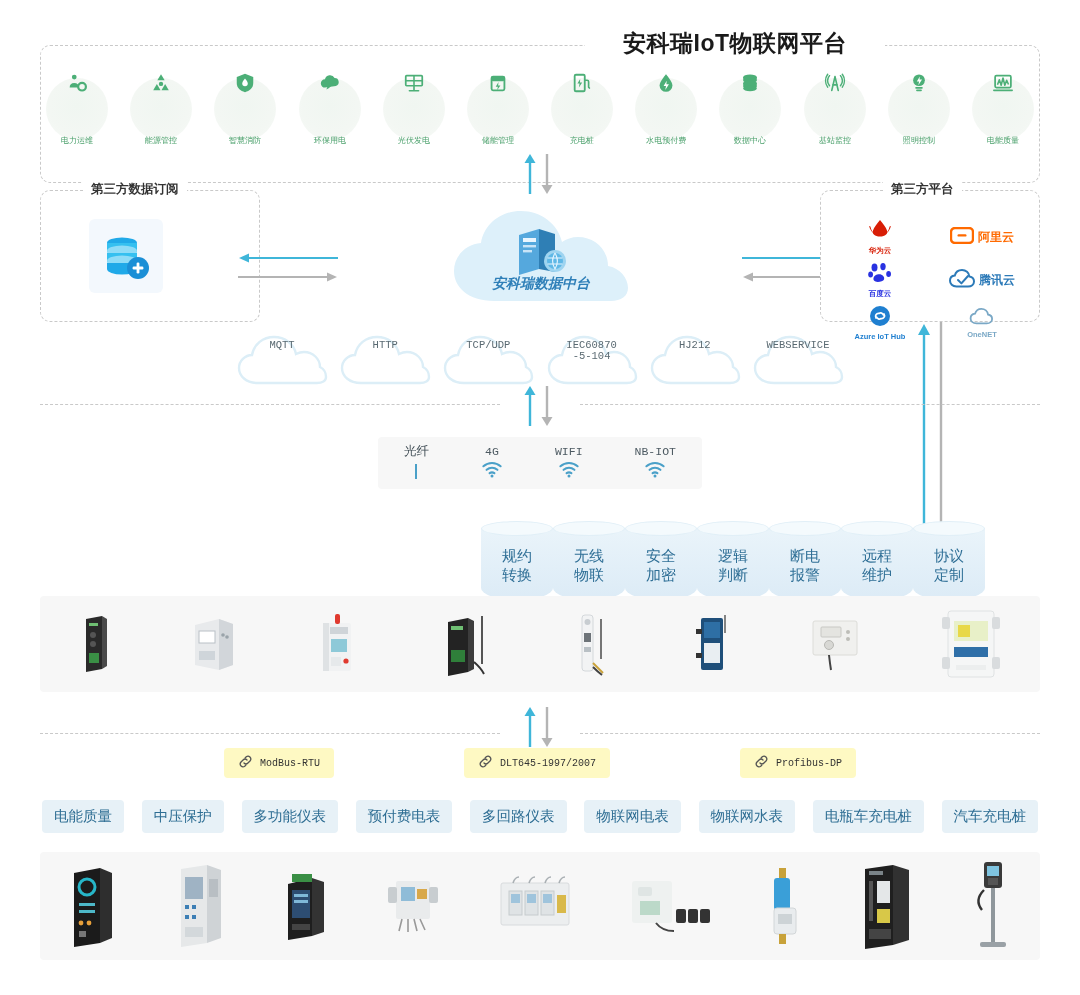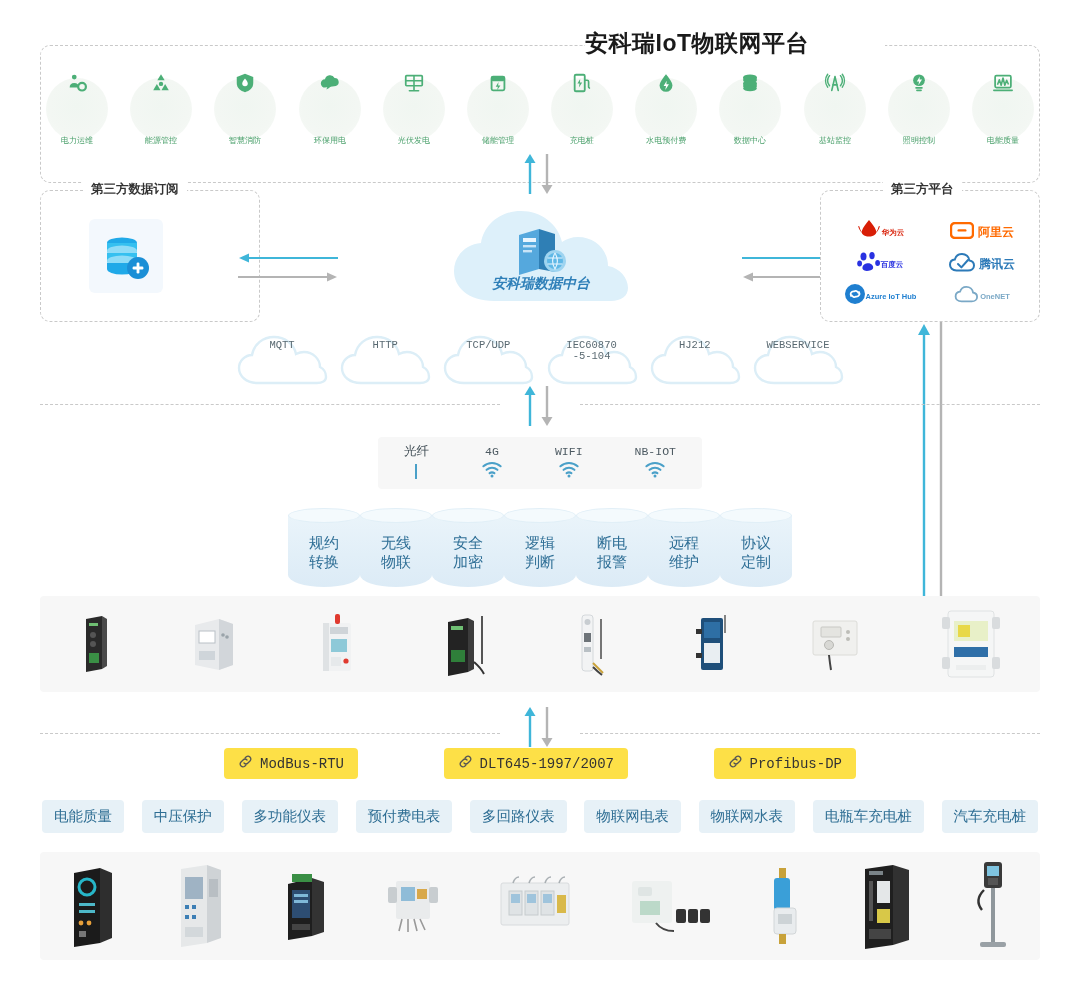--- a/index.html
+++ b/index.html
@@ -15,20 +15,21 @@
   .abs { position: absolute; }
 
   
   .platform-panel {
     left: 40px; top: 45px; width: 1000px; height: 138px;
     border: 1px dashed #c9c9c9; border-radius: 10px;
     background: #fff;
   }
   .platform-title {
     left: 0; right: 0; top: 28px;
+    text-align: center;
     font-size: 23px; font-weight: 700; color: #1a1a1a;
     letter-spacing: .5px;
     background: #fff; width: 300px; margin: 0 auto;
     left: 390px; width: 300px;
   }
   .app-row {
     left: 46px; top: 78px; width: 988px;
     display: flex; justify-content: space-between; align-items: flex-start;
   }
   .app-item {
@@ -58,21 +59,21 @@
     position: absolute; left: 48px; top: 28px; width: 74px; height: 74px;
     background: #f3f8fd; border-radius: 6px;
     display: flex; align-items: center; justify-content: center;
   }
 
   .tp-grid {
     position: absolute; left: 8px; top: 28px; width: 204px;
     display: grid; grid-template-columns: 1fr 1fr; row-gap: 6px;
     align-items: center; justify-items: center;
   }
-  .tp-cell { display: flex; flex-direction: row; align-items: center; }
+  .tp-cell { display: flex; flex-direction: column; align-items: center; }
   .tp-cell.inline { flex-direction: row; gap: 4px; align-items: center; }
   .tp-name { font-size: 7.5px; font-weight: 700; margin-top: 1px; white-space: nowrap; }
   .tp-name.big { font-size: 12px; font-weight: 700; margin-top: 0; }
 
   
   #center-cloud { left: 448px; top: 205px; width: 186px; height: 110px; font-style: italic; }
   .cloud-label {
     position: absolute; left: 0; right: 0; bottom: 22px; text-align: center;
     font-size: 14px; color: #2e7fb8; font-weight: 600;
   }
@@ -101,22 +102,22 @@
     left: 378px; top: 437px; width: 324px; height: 52px;
     background: #f7f7f7; border-radius: 4px;
     display: flex; align-items: center; justify-content: space-around;
   }
   .net-item { display: flex; flex-direction: column; align-items: center; gap: 3px; }
   .net-lbl { font-family: "Liberation Mono","DejaVu Sans Mono",monospace;
              font-size: 11.5px; color: #4d5a62; }
   .net-lbl.cn { font-family: "Liberation Sans", sans-serif; font-size: 12.5px; color: #3d4a52; }
 
   
-  .feat-row { left: 95px; top: 508px; width: 890px;
-              display: flex; justify-content: center; }
+  .feat-row { left: 95px; top: 521px; width: 890px;
+              display: flex; justify-content: flex-end; }
   .cyl { width: 72px; height: 86px; position: relative; }
   .cyl-body {
     position: absolute; left: 0; top: 7px; width: 72px; height: 72px;
     background: linear-gradient(to bottom, #eaf4fa 0%, #e2eff8 55%, #dcebf6 100%);
     border-radius: 0 0 36px 36px / 0 0 12px 12px;
   }
   .cyl-top {
     position: absolute; left: 0; top: 0; width: 72px; height: 15px;
     background: #f4fafd; border: 1px solid #e1eff7; border-radius: 50%;
   }
@@ -131,24 +132,24 @@
     display: flex; align-items: center; justify-content: space-around;
   }
   #dev-strip-1 { left: 40px; top: 596px; width: 1000px; height: 96px; }
   #dev-strip-2 { left: 40px; top: 852px; width: 1000px; height: 108px; }
   .dev-slot { display: flex; align-items: center; justify-content: center; }
 
   
   .bus-row { left: 224px; top: 748px; width: 632px;
              display: flex; justify-content: space-between; align-items: center; }
   .bus-chip {
-    background: #fde047; border-radius: 4px; padding: 6px 14px;
+    background: #fef9c3; border-radius: 4px; padding: 6px 14px;
     display: flex; align-items: center; gap: 7px;
     font-family: "Liberation Mono","DejaVu Sans Mono",monospace;
-    font-size: 14px; color: #333;
+    font-size: 10px; color: #333;
   }
 
   
   .cat-row { left: 42px; top: 800px; width: 996px;
              display: flex; justify-content: space-between; }
   .cat-chip {
     background: #e7f1f7; border-radius: 4px; padding: 7px 12px;
     font-size: 14.5px; color: #2d6d93; white-space: nowrap;
   }
 </style>

